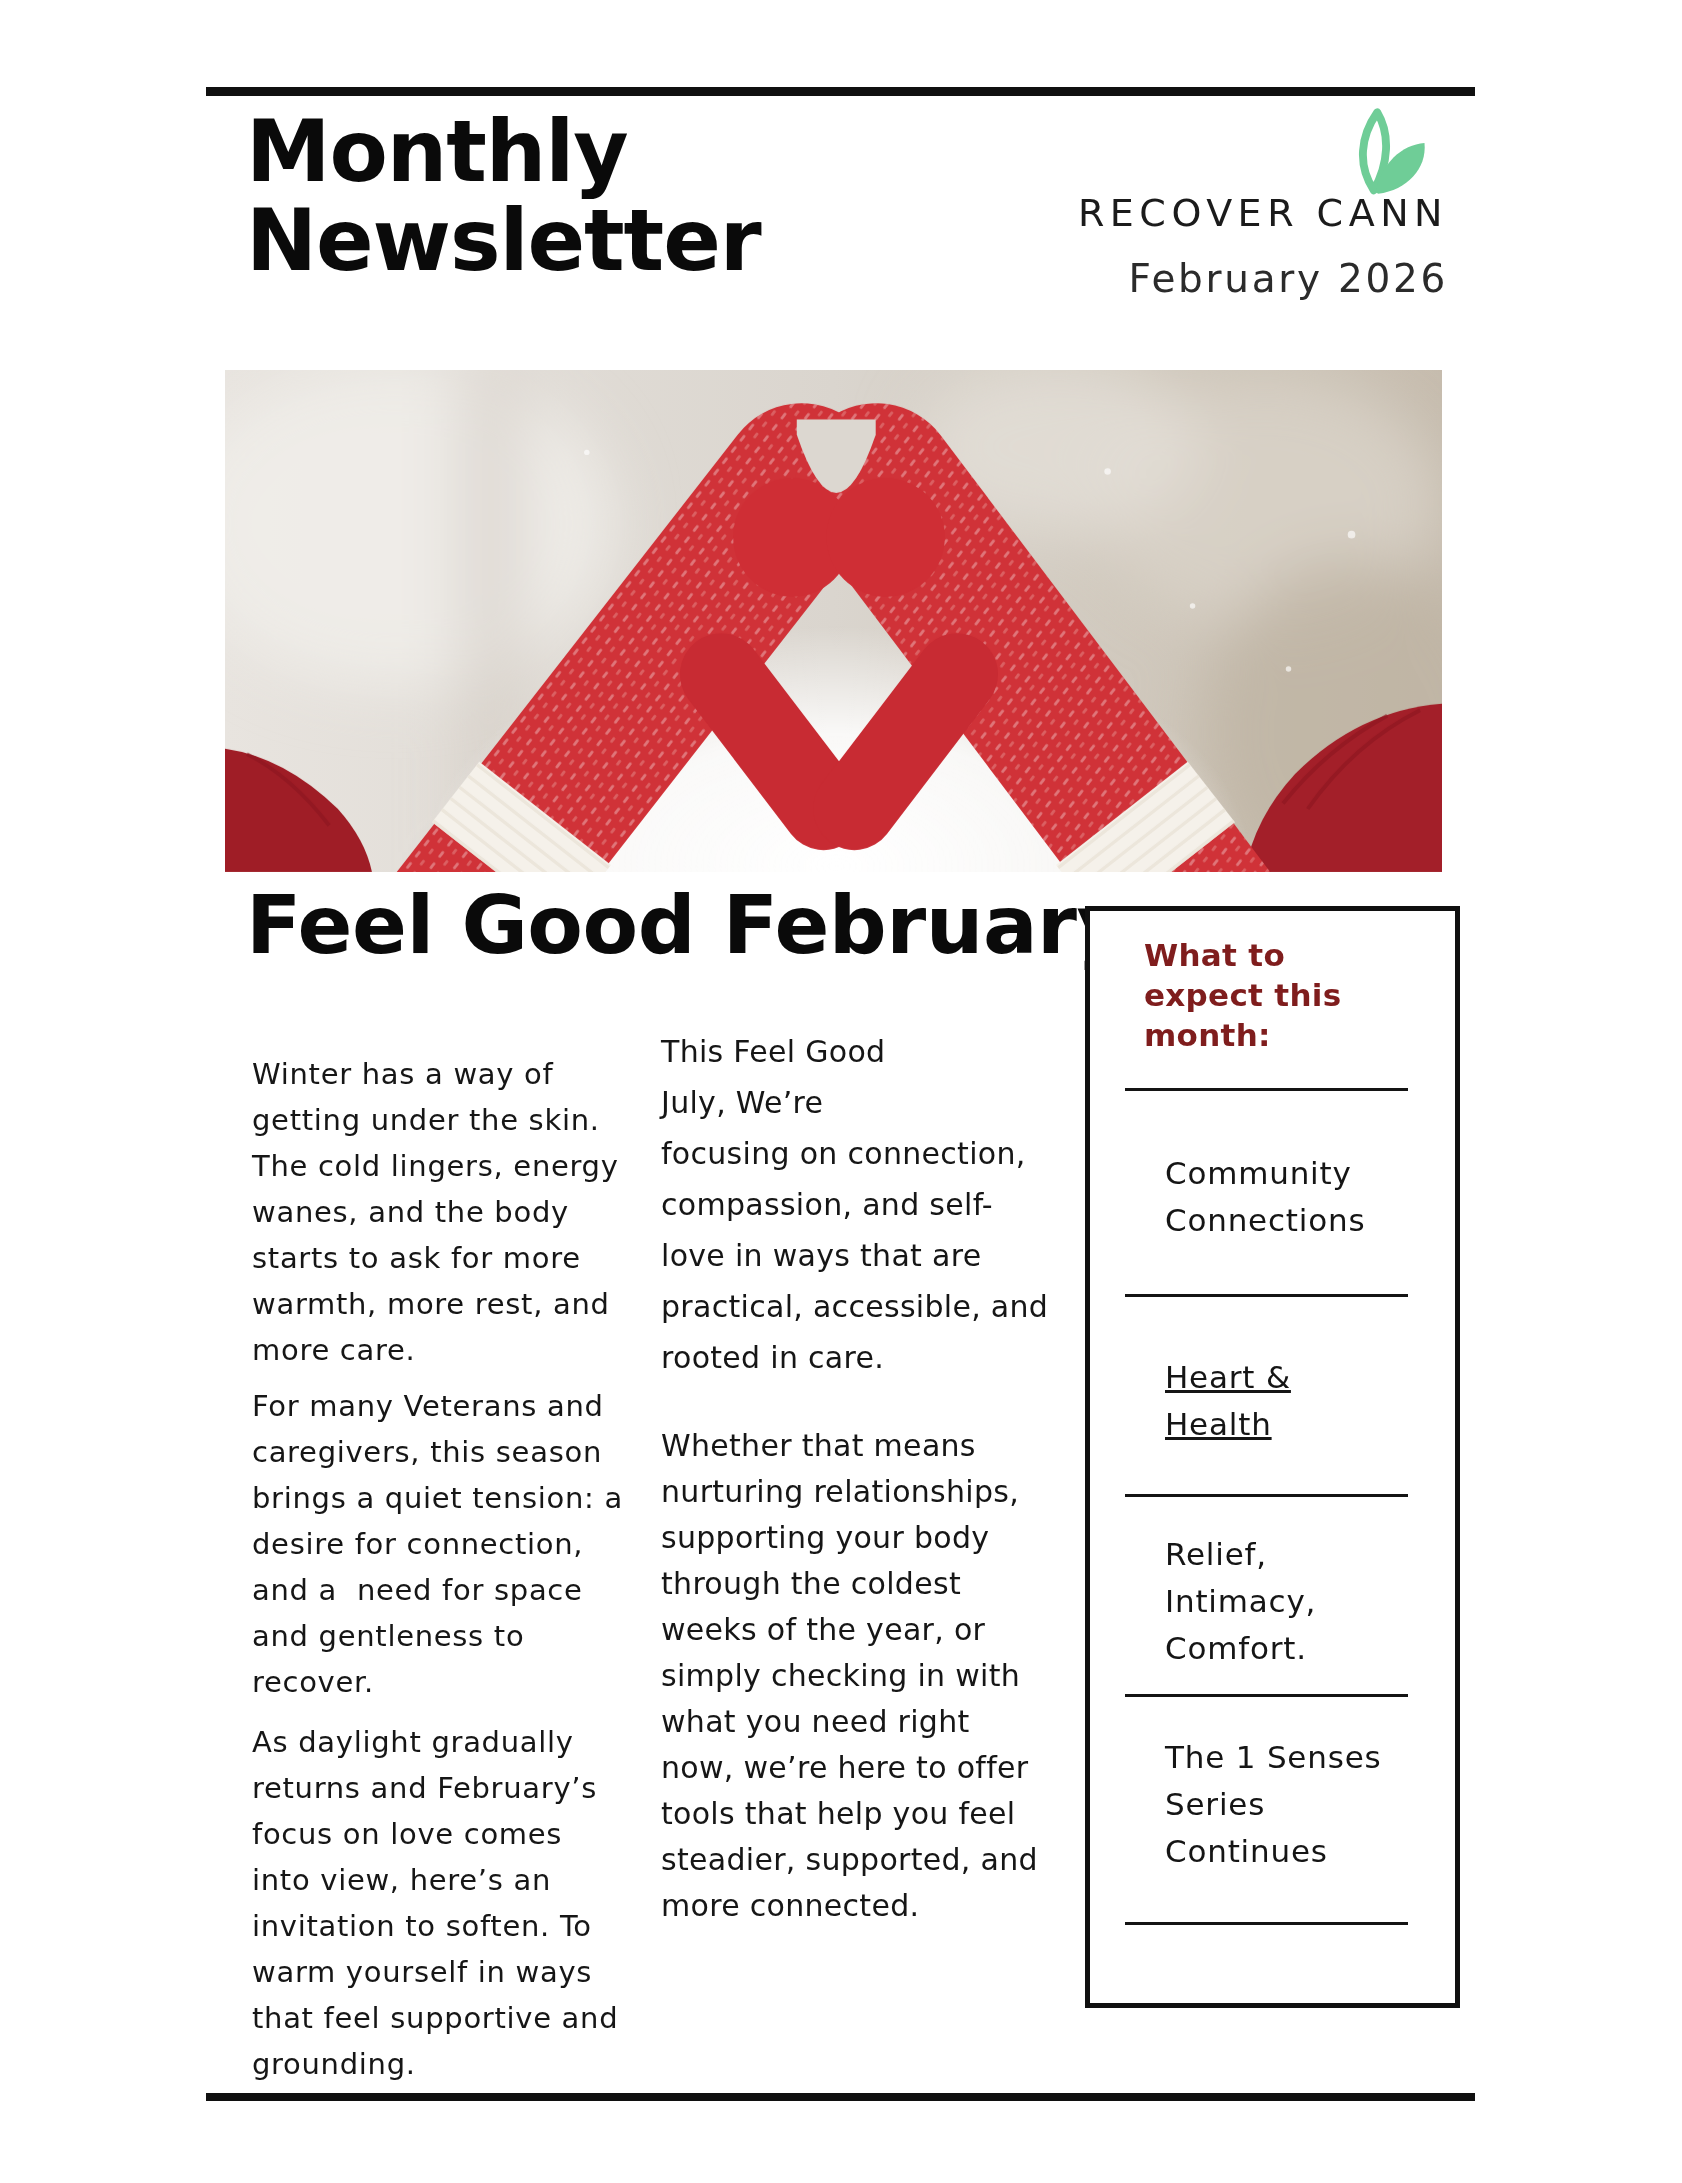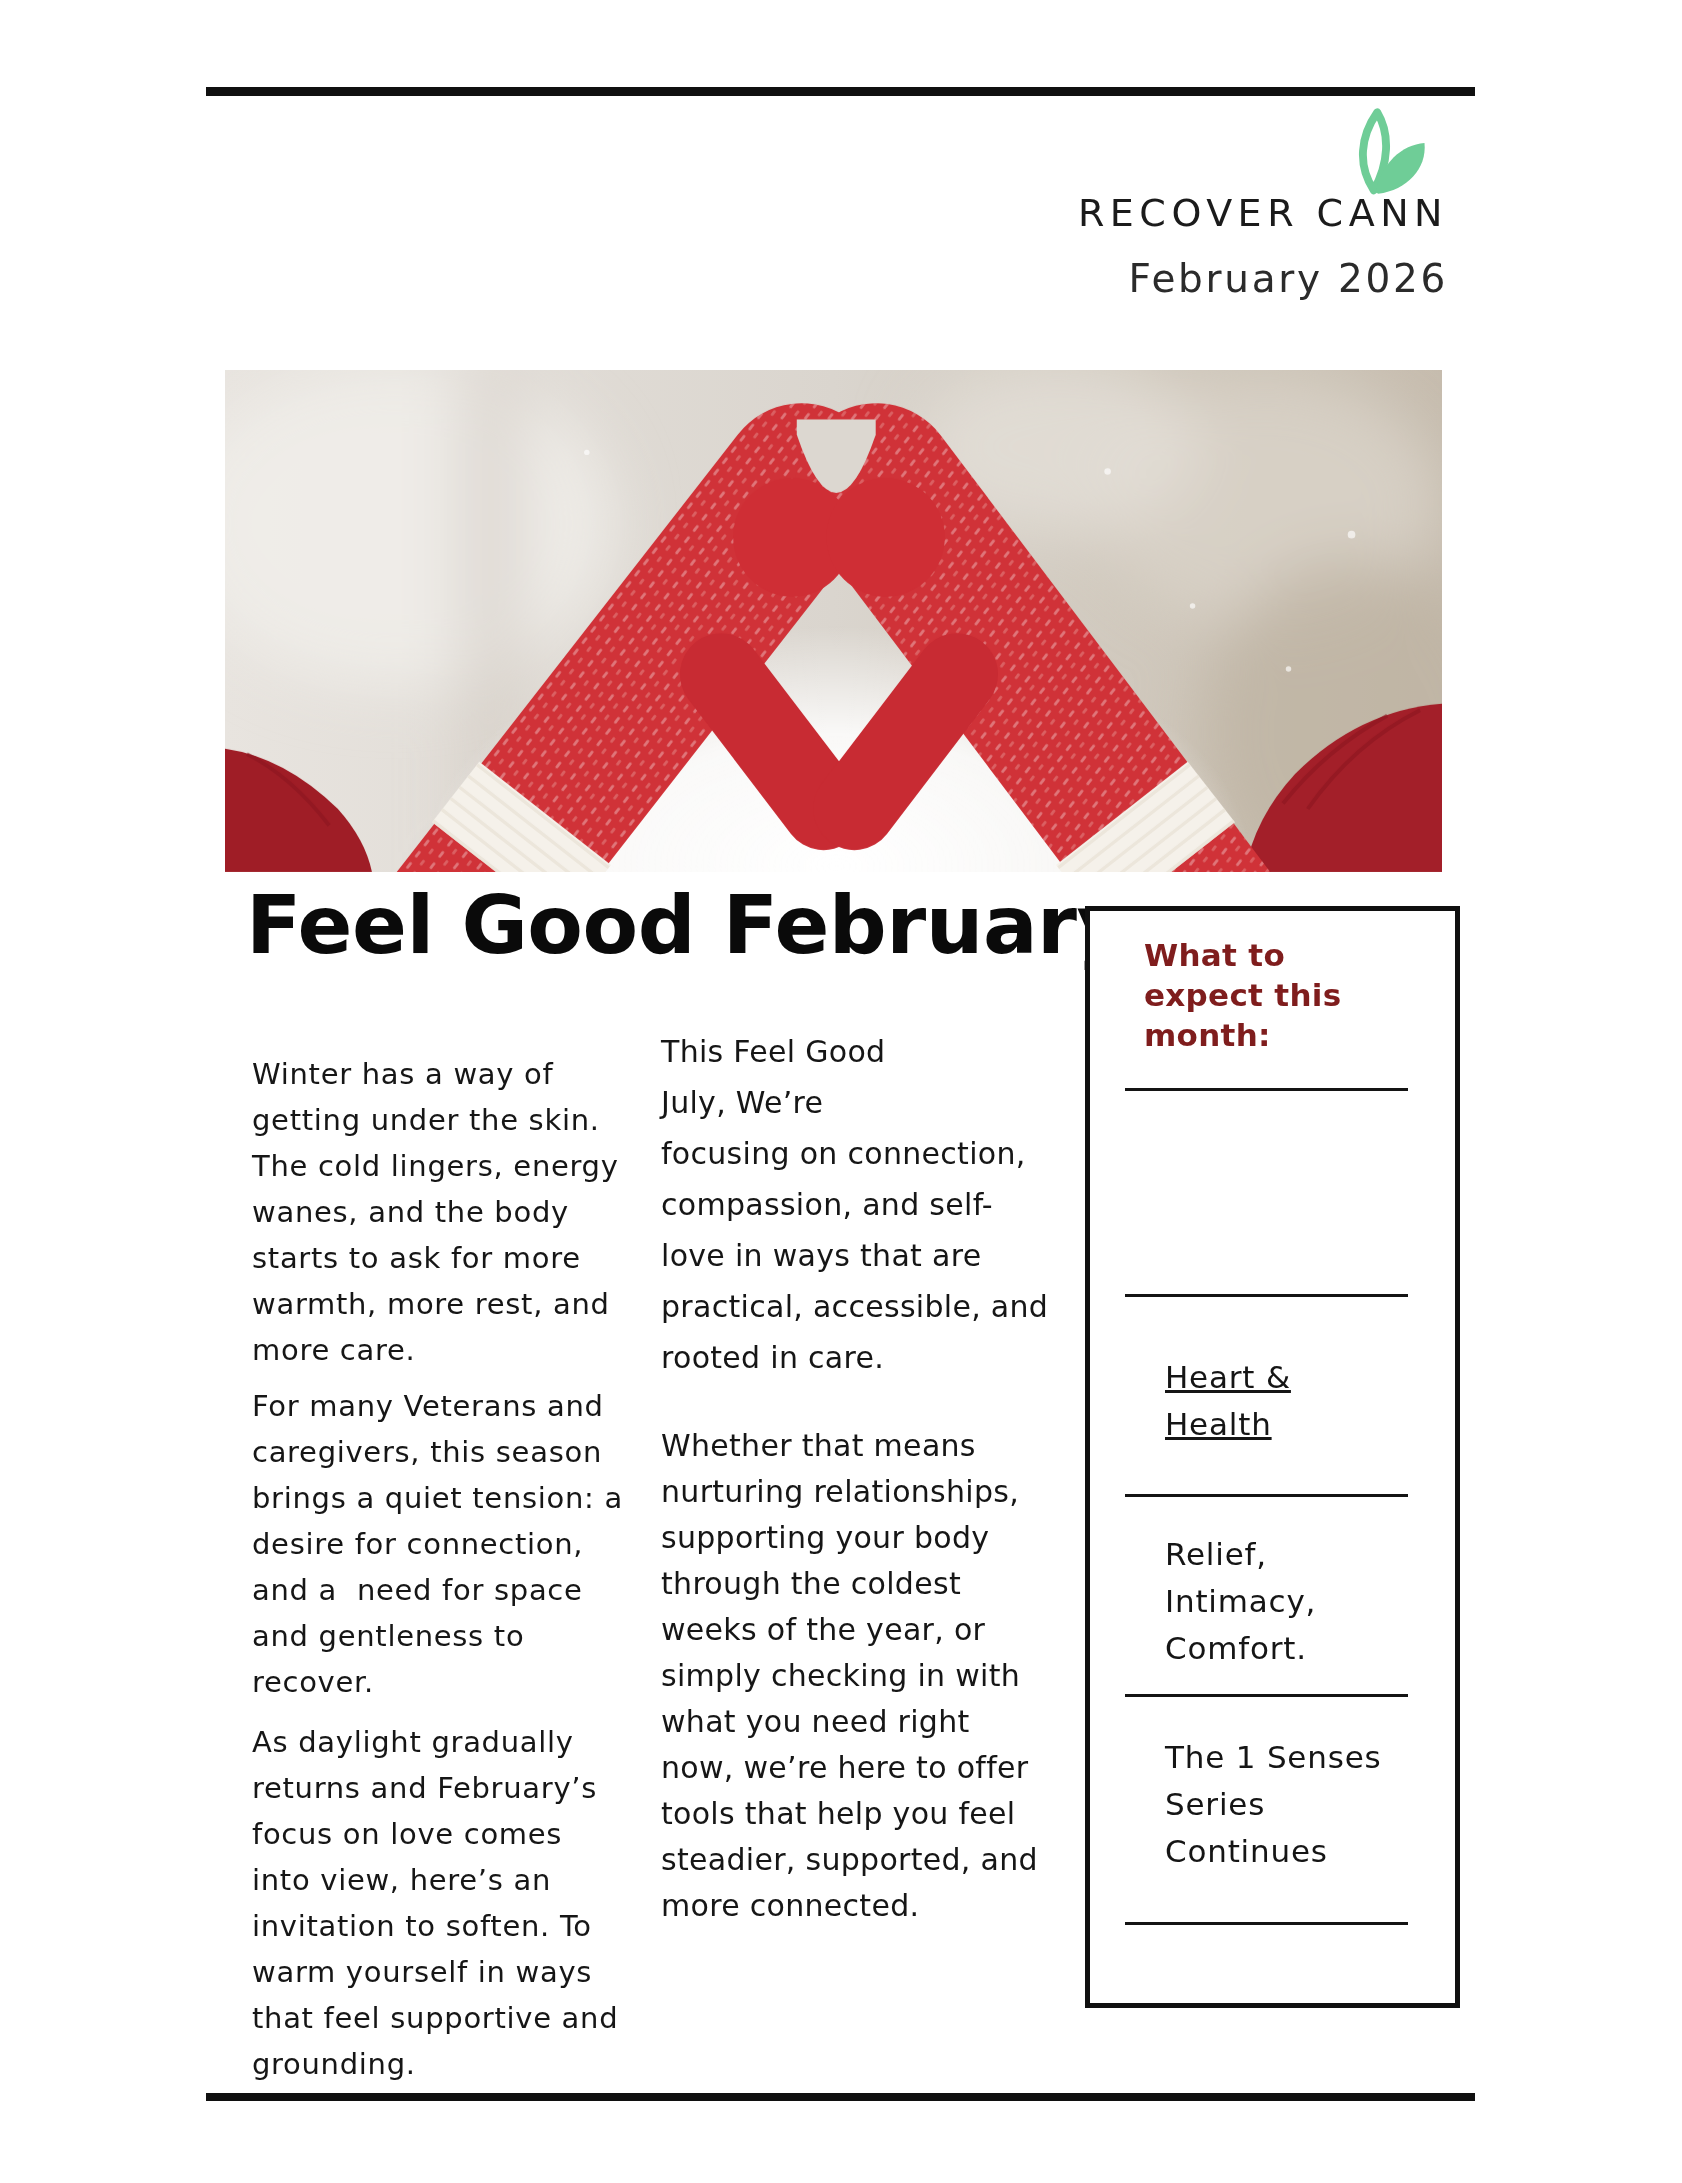--- a/index.html
+++ b/index.html
@@ -68,20 +68,22 @@
   #sitem3{top:1531px;}
   #sitem4{top:1734px;}
 </style>
 </head>
 <body>
 
 <div id="canvas">
 
   <div id="top-rule" class="rule"></div>
 
+  <h1 id="page-title">Monthly
+Newsletter</h1>
 
   <svg id="leaf-logo" viewBox="0 0 112 106">
     <path d="M46 6 C27 33 23 66 42 95 C59 65 61 31 46 6 Z" fill="#ffffff" stroke="#6fcd97" stroke-width="9" stroke-linejoin="round"></path>
     <path d="M44 97 C51 64 74 43 100 41 C103 70 80 95 47 99 Z" fill="#6fcd97"></path>
   </svg>
 
   <div id="brand-name">RECOVER CANN</div>
   <div id="issue-date">February 2026</div>
 
   <div id="hero-photo">
@@ -203,20 +205,22 @@
 tools that help you feel
 steadier, supported, and
 more connected.</div>
 
   <div id="sidebar-box"></div>
   <div id="sidebar-title">What to
 expect this
 month:</div>
 
   <div id="sdiv1" class="sidebar-divider"></div>
+  <div id="sitem1" class="sidebar-item">Community
+Connections</div>
   <div id="sdiv2" class="sidebar-divider"></div>
   <div id="sitem2" class="sidebar-item">Heart &amp;
 Health</div>
   <div id="sdiv3" class="sidebar-divider"></div>
   <div id="sitem3" class="sidebar-item">Relief,
 Intimacy,
 Comfort.</div>
   <div id="sdiv4" class="sidebar-divider"></div>
   <div id="sitem4" class="sidebar-item">The 1 Senses
 Series

